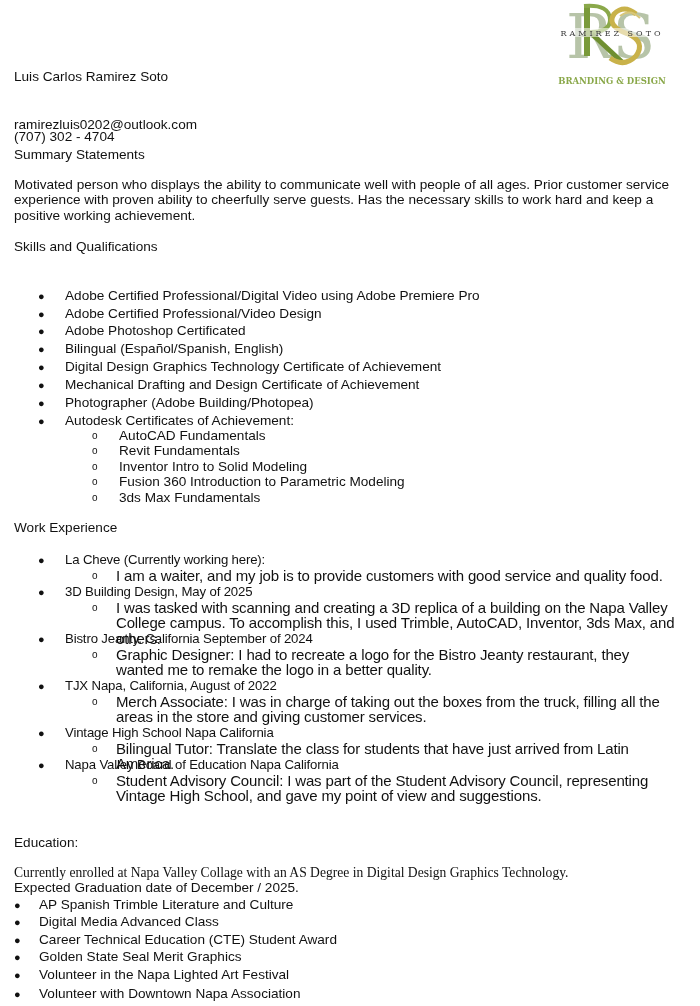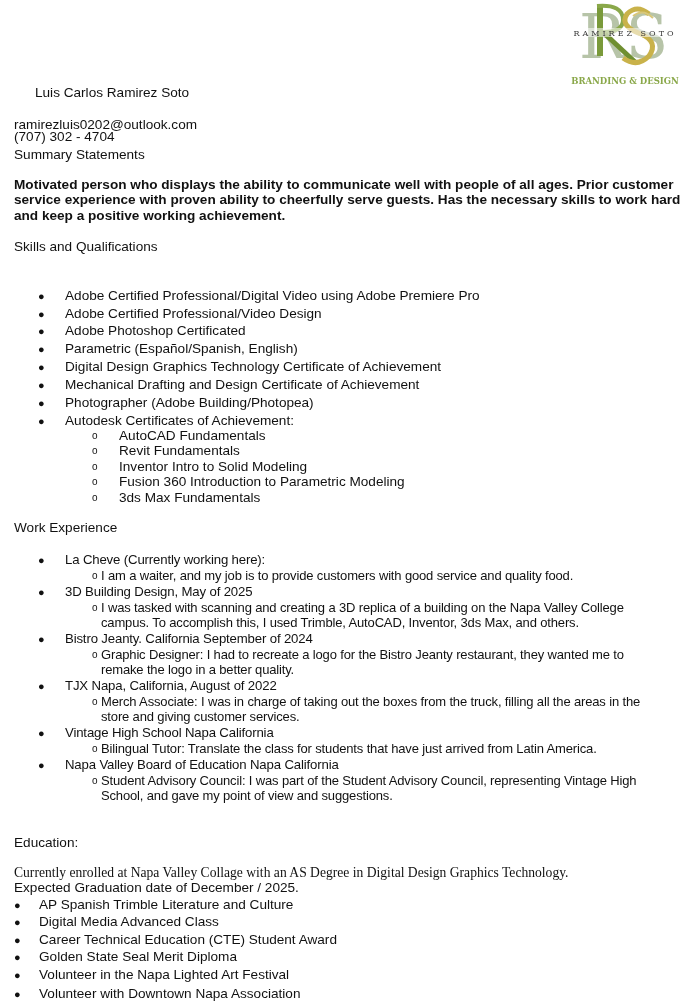--- a/index.html
+++ b/index.html
@@ -2,32 +2,32 @@
 <html><head>
 <meta charset="utf-8">
 <style>
   html, body { margin: 0; padding: 0; background: #ffffff; }
   body {
     width: 700px; height: 1006px; position: relative; overflow: hidden;
     font-family: "Liberation Sans", sans-serif; color: #111111;
     font-size: 13.6px;
   }
   .logo {
-    position: absolute; left: 553px; top: 0; width: 144px; height: 92px; text-align: right;
+    position: absolute; left: 540px; top: 0; width: 144px; height: 92px; text-align: right;
   }
   .logo svg { width: 144px; height: 92px; display: block; }
   .line { position: absolute; left: 14px; white-space: nowrap; line-height: 16px; }
   .para { position: absolute; left: 14px; width: 672px; line-height: 15.4px; }
   .bullet-row { position: absolute; left: 0; white-space: nowrap; line-height: 16px; }
   .bullet { position: absolute; left: 38px; font-size: 11px; }
   .btext { position: absolute; left: 65px; }
   .sub-row { position: absolute; left: 0; line-height: 15.4px; }
   .sub-bullet { position: absolute; left: 92px; font-size: 10px; }
   .stext { position: absolute; left: 119px; white-space: nowrap; }
-  .wtext { position: absolute; left: 101px; width: 560px; white-space: normal; font-size: 13px; letter-spacing: -0.15px; }
+  .wtext { position: absolute; left: 116px; width: 560px; white-space: normal; font-size: 15px; letter-spacing: -0.15px; }
   .wb { position: absolute; left: 38px; font-size: 11px; }
   .wbt { position: absolute; left: 65px; white-space: nowrap; font-size: 13.2px; letter-spacing: -0.15px; }
   .wsb { position: absolute; left: 92px; font-size: 10px; }
   .edu-bullet { position: absolute; left: 14px; font-size: 11px; }
   .edu-text { position: absolute; left: 39px; white-space: nowrap; }
 </style>
 </head>
 <body>
 
 <div class="logo">
@@ -42,45 +42,45 @@
     <path d="M96 14 Q84 4 74 14 Q66 26 88 34 Q106 42 96 56 Q84 68 70 58" fill="none" stroke="#c9b24a" stroke-width="5"></path>
     <path d="M100 18 Q90 8 80 16" fill="none" stroke="#d8c77a" stroke-width="2"></path>
 
     <rect x="8" y="28" width="130" height="9" fill="rgba(255,255,255,0.55)"></rect>
     <text x="72" y="36" text-anchor="middle" font-family="DejaVu Serif, serif" font-size="8" letter-spacing="3" fill="#3a3a3a">RAMIREZ SOTO</text>
 
     <text x="72" y="84" text-anchor="middle" font-family="DejaVu Serif, serif" font-size="8.5" font-weight="bold" fill="#8aa84a">BRANDING &amp; DESIGN</text>
   </svg>
 </div>
 
-<div class="line" style="top:85px;margin-left:21px;">Luis Carlos Ramirez Soto</div>
+<div class="line" style="top:69px;">Luis Carlos Ramirez Soto</div>
 <div class="line" style="top:101px;margin-top:28px;">(707) 302 - 4704</div>
 <div class="line" style="top:117px;">ramirezluis0202@outlook.com</div>
 
 <div class="line" style="top:147px;">Summary Statements</div>
-<div class="para" style="top:177px;font-weight:bold;">Motivated person who displays the ability to communicate well with people of all ages. Prior customer service experience with proven ability to cheerfully serve guests. Has the necessary skills to work hard and keep a positive working achievement.</div>
+<div class="para" style="top:177px;">Motivated person who displays the ability to communicate well with people of all ages. Prior customer service experience with proven ability to cheerfully serve guests. Has the necessary skills to work hard and keep a positive working achievement.</div>
 
 <div class="line" style="top:239px;">Skills and Qualifications</div>
 
 <div>
   <div class="bullet-row" style="top:288px;">
       <span class="bullet">●</span>
       <span class="btext">Adobe Certified Professional/Digital Video using Adobe Premiere Pro</span>
     </div>
   <div class="bullet-row" style="top:306px;">
       <span class="bullet">●</span>
       <span class="btext">Adobe Certified Professional/Video Design</span>
     </div>
   <div class="bullet-row" style="top:323px;">
       <span class="bullet">●</span>
       <span class="btext">Adobe Photoshop Certificated</span>
     </div>
   <div class="bullet-row" style="top:341px;">
       <span class="bullet">●</span>
-      <span class="btext">Parametric (Español/Spanish, English)</span>
+      <span class="btext">Bilingual (Español/Spanish, English)</span>
     </div>
   <div class="bullet-row" style="top:359px;">
       <span class="bullet">●</span>
       <span class="btext">Digital Design Graphics Technology Certificate of Achievement</span>
     </div>
   <div class="bullet-row" style="top:377px;">
       <span class="bullet">●</span>
       <span class="btext">Mechanical Drafting and Design Certificate of Achievement</span>
     </div>
   <div class="bullet-row" style="top:395px;">
@@ -184,21 +184,21 @@
   <div class="bullet-row" style="top:914px;">
       <span class="edu-bullet">●</span>
       <span class="edu-text">Digital Media Advanced Class</span>
     </div>
   <div class="bullet-row" style="top:932px;">
       <span class="edu-bullet">●</span>
       <span class="edu-text">Career Technical Education (CTE) Student Award</span>
     </div>
   <div class="bullet-row" style="top:949px;">
       <span class="edu-bullet">●</span>
-      <span class="edu-text">Golden State Seal Merit Diploma</span>
+      <span class="edu-text">Golden State Seal Merit Graphics</span>
     </div>
   <div class="bullet-row" style="top:967px;">
       <span class="edu-bullet">●</span>
       <span class="edu-text">Volunteer in the Napa Lighted Art Festival</span>
     </div>
   <div class="bullet-row" style="top:986px;">
       <span class="edu-bullet">●</span>
       <span class="edu-text">Volunteer with Downtown Napa Association</span>
     </div>
 </div>

